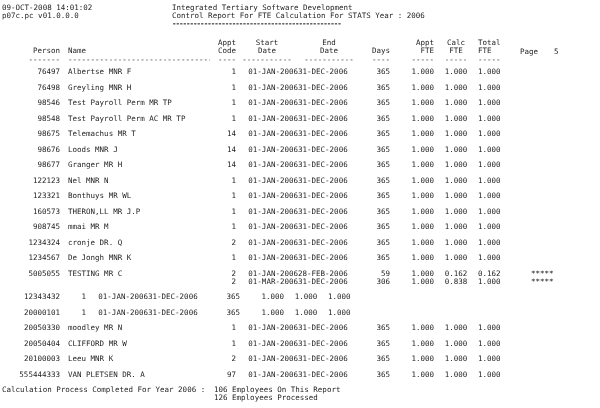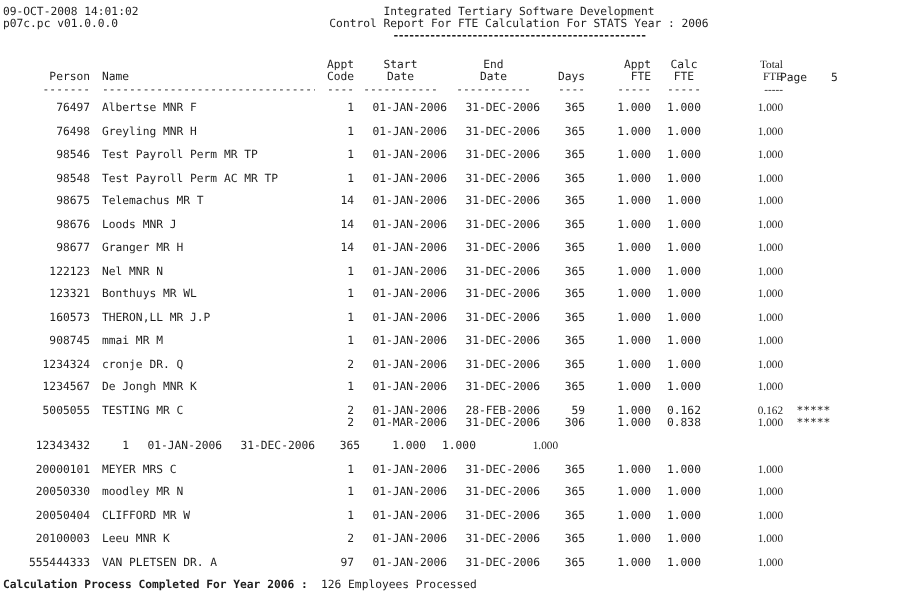--- a/index.html
+++ b/index.html
@@ -15,46 +15,46 @@
     font-size: 7.5px;
     color: #1d1d1d;
     -webkit-font-smoothing: antialiased;
   }
   #page {
     padding: 4px 2px 0 2px;
   }
   
   .top-row { display: flex; height: 8px; line-height: 8px; white-space: nowrap; }
   .top-left   { width: 170px; }
-  .top-center { flex: 1; text-align: center; }
+  .top-center { flex: 1; text-align: left; }
   .top-right  { width: 78px; text-align: left; margin-top: 44px; }
   .page-num { display: inline-block; margin-left: 16px; }
   .underline-row { letter-spacing: -1px; font-weight: bold; }
   
   #report-table { margin-top: 11px; }
   .hline { display: flex; height: 8px; line-height: 8px; white-space: nowrap; }
   .hdr-block .hline { height: 8px; }
   .dash-line { margin-top: 1px; }
   .rows-block { margin-top: 4px; }
   .t-row { margin-bottom: 7.5px; }
   .cell { display: inline-block; box-sizing: border-box; overflow: hidden; }
   .col-person { width: 58px;  text-align: right; }
   .col-name   { width: 150px; text-align: left; padding-left: 8px; }
   .col-code   { width: 26px;  text-align: right; }
   .col-start  { width: 62px;  text-align: right; }
-  .col-end    { width: 62px;  text-align: right; }
+  .col-end    { width: 62px;  }
   .col-days   { width: 30px;  text-align: right; }
   .col-appt   { width: 44px;  text-align: right; }
   .col-calc   { width: 44px;  text-align: center; }
-  .col-total  { width: 44px;  text-align: right; font-family: Liberation Serif, serif; }
+  .col-total  { width: 44px;  text-align: left; }
   .col-flags  { width: 44px;  text-align: left; padding-left: 9px; }
   .hdr-block .col-start, .hdr-block .col-end { text-align: center; }
   
   #report-footer { display: flex; margin-top: 7px; white-space: nowrap; }
-  .footer-label { width: 212px; height: 8px; line-height: 8px; font-weight: bold; }
+  .footer-label { width: 212px; height: 8px; line-height: 8px; }
   .footer-stats div { height: 8px; line-height: 8px; }
 </style>
 </head>
 <body>
 
 <div id="page">
 
   <div>
     <div class="top-row">
       <span class="top-left">09-OCT-2008 14:01:02</span>
@@ -330,21 +330,20 @@
             <span class="cell col-days">365</span>
             <span class="cell col-appt">1.000</span>
             <span class="cell col-calc">1.000</span>
             <span class="cell col-total">1.000</span>
             <span class="cell col-flags"></span>
           </div>
         </div>
         <div class="t-row">
           <div class="hline">
             <span class="cell col-person">20000101</span>
-            <span class="cell col-name">MEYER MRS C</span>
             <span class="cell col-code">1</span>
             <span class="cell col-start">01-JAN-2006</span>
             <span class="cell col-end">31-DEC-2006</span>
             <span class="cell col-days">365</span>
             <span class="cell col-appt">1.000</span>
             <span class="cell col-calc">1.000</span>
             <span class="cell col-total">1.000</span>
             <span class="cell col-flags"></span>
           </div>
         </div>
@@ -403,17 +402,18 @@
             <span class="cell col-total">1.000</span>
             <span class="cell col-flags"></span>
           </div>
         </div>
       </div>
   </div>
 
   <div id="report-footer">
     <div class="footer-label">Calculation Process Completed For Year 2006 :</div>
     <div class="footer-stats">
+      <div>106 Employees On This Report</div>
       <div>126 Employees Processed</div>
     </div>
   </div>
 
 </div>
 
 </body></html>

